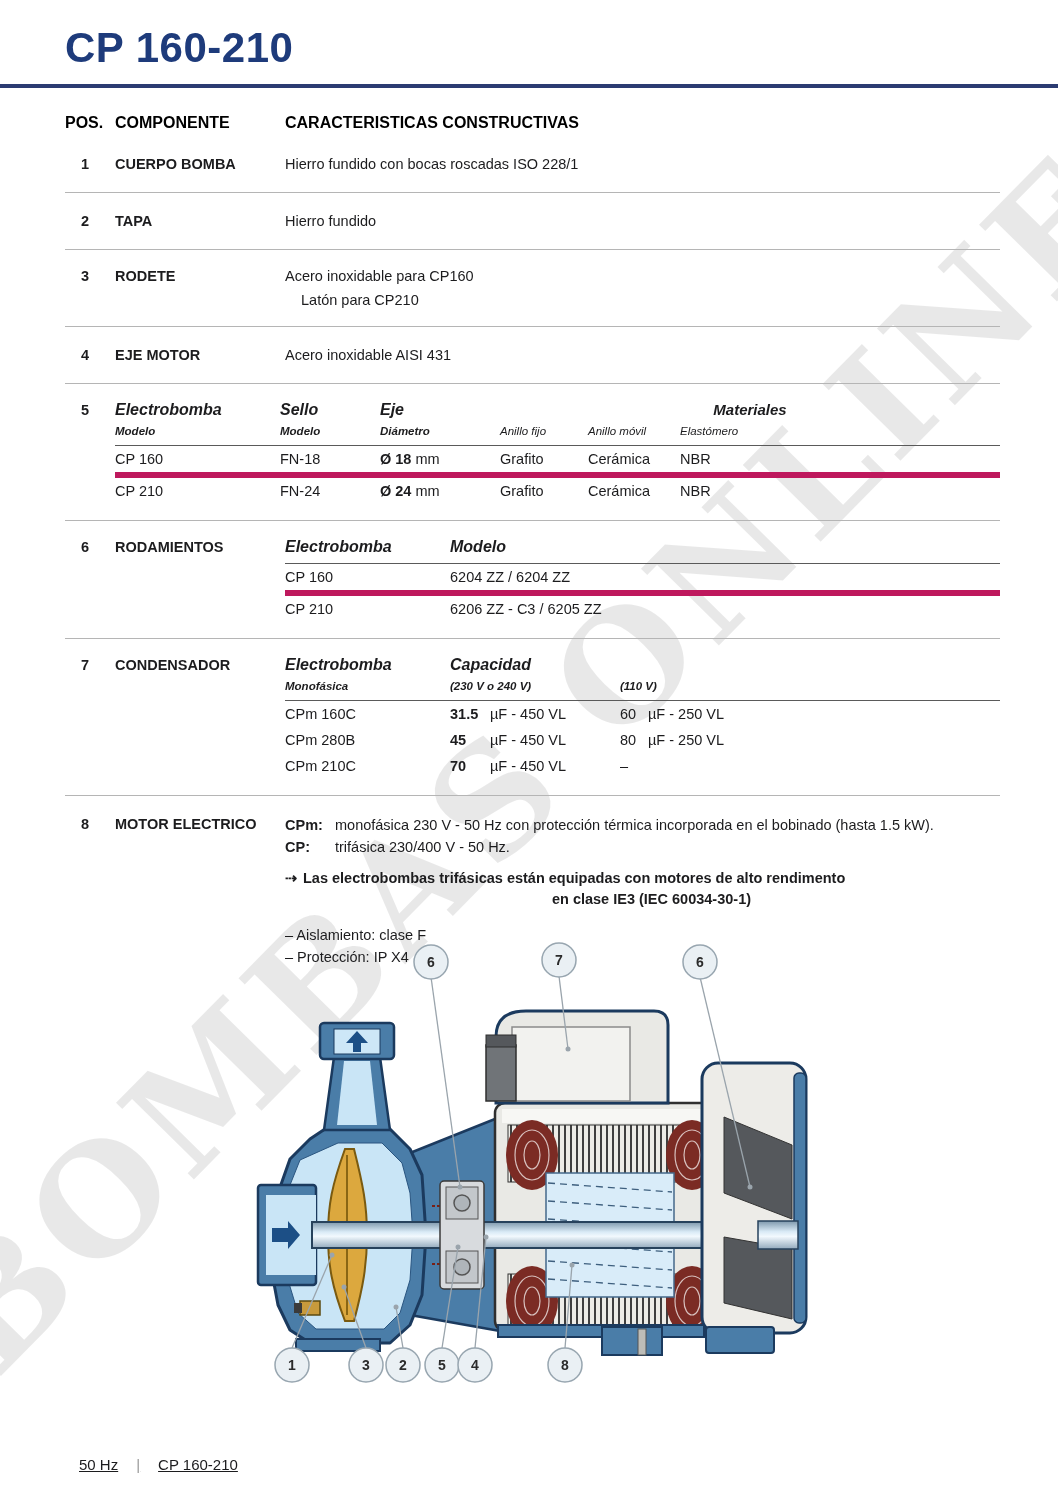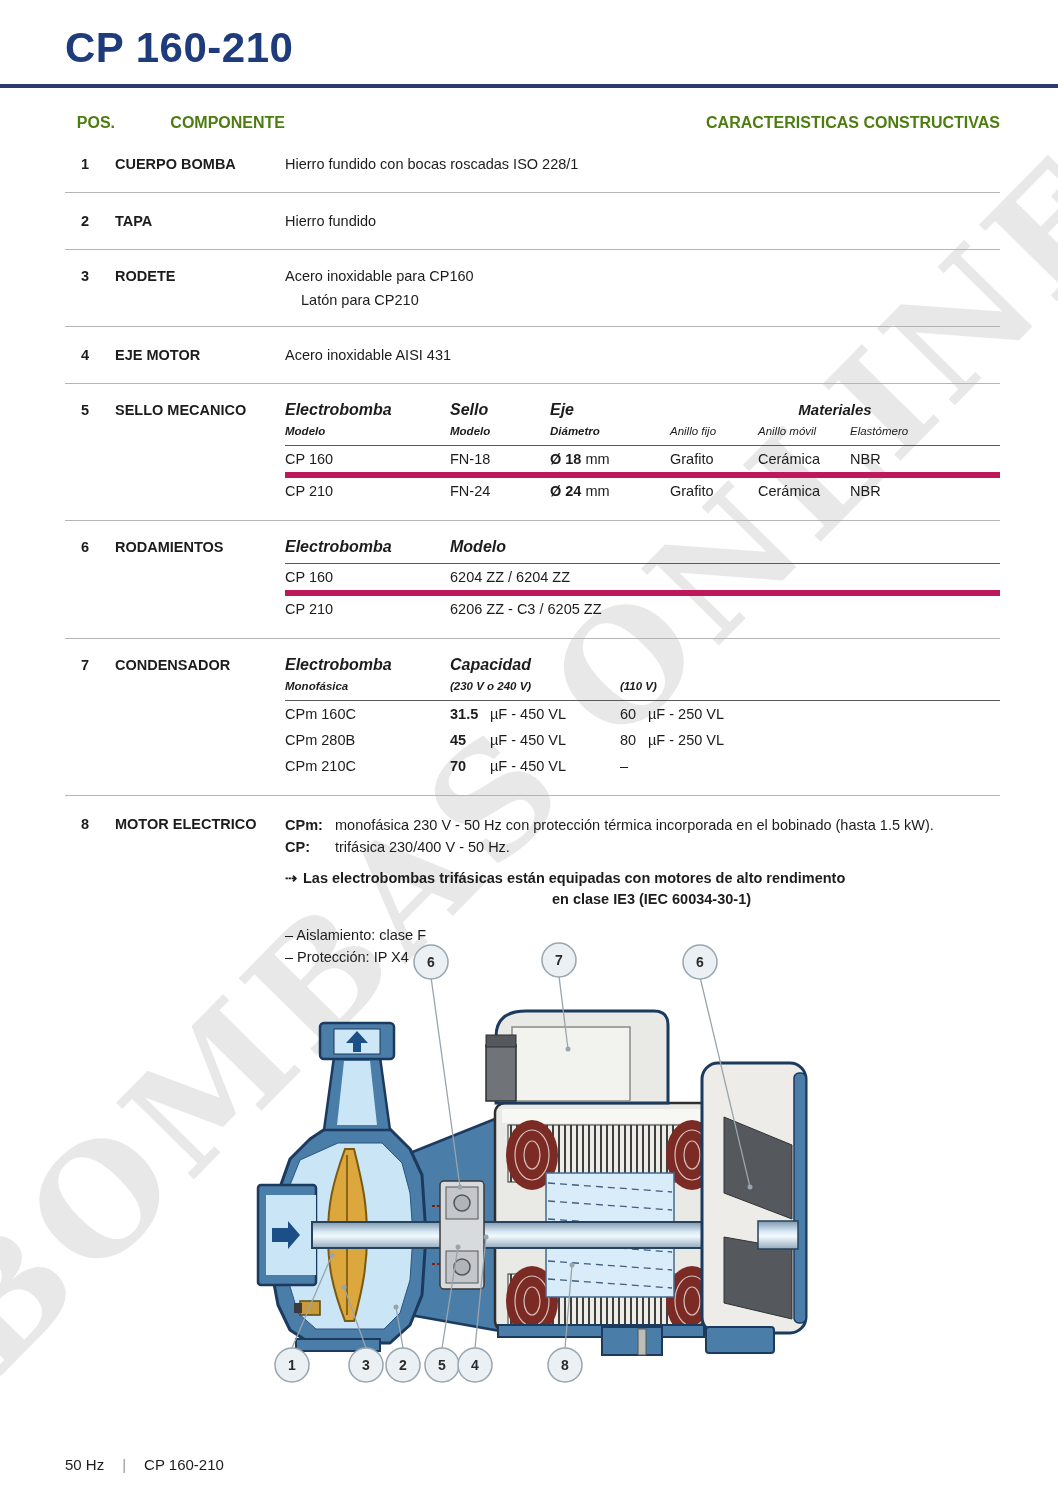--- a/index.html
+++ b/index.html
@@ -15,21 +15,21 @@
     font-family:"DejaVu Serif", serif; font-weight:700;
     font-size:150px; letter-spacing:8px; white-space:nowrap;
     color:rgba(0,0,0,0.09); z-index:0; pointer-events:none;
   }
   
   .hdr { position:absolute; left:65px; top:24px; z-index:2; }
   .hdr h1 { font-size:42px; font-weight:bold; color:#1e3b7b; letter-spacing:0.5px; }
   .title-rule { position:absolute; left:0; top:84px; width:100%; height:4px; background:#2b3b72; z-index:2; }
   
   .content { position:absolute; left:65px; top:114px; width:935px; z-index:1; }
-  .thead { display:flex; font-weight:bold; color:#4d7c0f; font-size:16px; padding-bottom:4px;text-align:right; }
+  .thead { display:flex; font-weight:bold; color:#000000; font-size:16px; padding-bottom:4px; }
   .thead .th-pos { width:50px; }
   .thead .th-comp { width:170px; }
   .thead .th-chars { flex:1; }
   .row { display:flex; border-bottom:1px solid #b5b5b5; padding:18px 0; font-size:14.5px; line-height:20px; }
   .row.tall { padding:16px 0; }
   .row.last { border-bottom:none; }
   .c-pos { width:50px; font-weight:bold; padding-left:16px; }
   .c-comp { width:170px; font-weight:bold; }
   .c-body { flex:1; }
   .line2 { margin-top:4px;margin-left:16px; }
@@ -51,21 +51,21 @@
   
   .m-line { display:grid; grid-template-columns:50px 1fr; line-height:22px; }
   .m-label { font-weight:bold; }
   .note { margin-top:10px; font-weight:bold; line-height:21px; }
   .note .arrow { display:inline-block; width:18px; }
   .note .ind { padding-left:18px;text-align:center; }
   .dashes { margin-top:14px; line-height:22px; }
   
   .diagram { position:absolute; left:250px; top:935px; z-index:1; }
   
-  .footer { position:absolute; left:65px; top:1456px; font-size:15px; z-index:2; }
+  .footer { position:absolute; left:79px; top:1456px; font-size:15px; z-index:2;text-decoration:underline; }
   .footer .sep { color:#9a9a9a; padding:0 18px; }
 </style>
 </head>
 <body>
 
 <div class="page">
 
   <div class="watermark">BOMBAS ONLINE</div>
 
   <div class="hdr">
@@ -103,21 +103,20 @@
     </div>
 
     <div class="row">
       <span class="c-pos">4</span>
       <span class="c-comp">EJE MOTOR</span>
       <span class="c-body">Acero inoxidable AISI 431</span>
     </div>
 
     <div class="row tall">
       <span class="c-pos">5</span>
-      <span class="c-comp">SELLO MECANICO</span>
       <span class="c-body">
         <div class="g5">
           <span class="it-head">Electrobomba</span>
           <span class="it-head">Sello</span>
           <span class="it-head">Eje</span>
           <span class="it-head-lt span3">Materiales</span>
         </div>
         <div class="g5 rule-dark">
           <span class="sub b">Modelo</span>
           <span class="sub b">Modelo</span>

